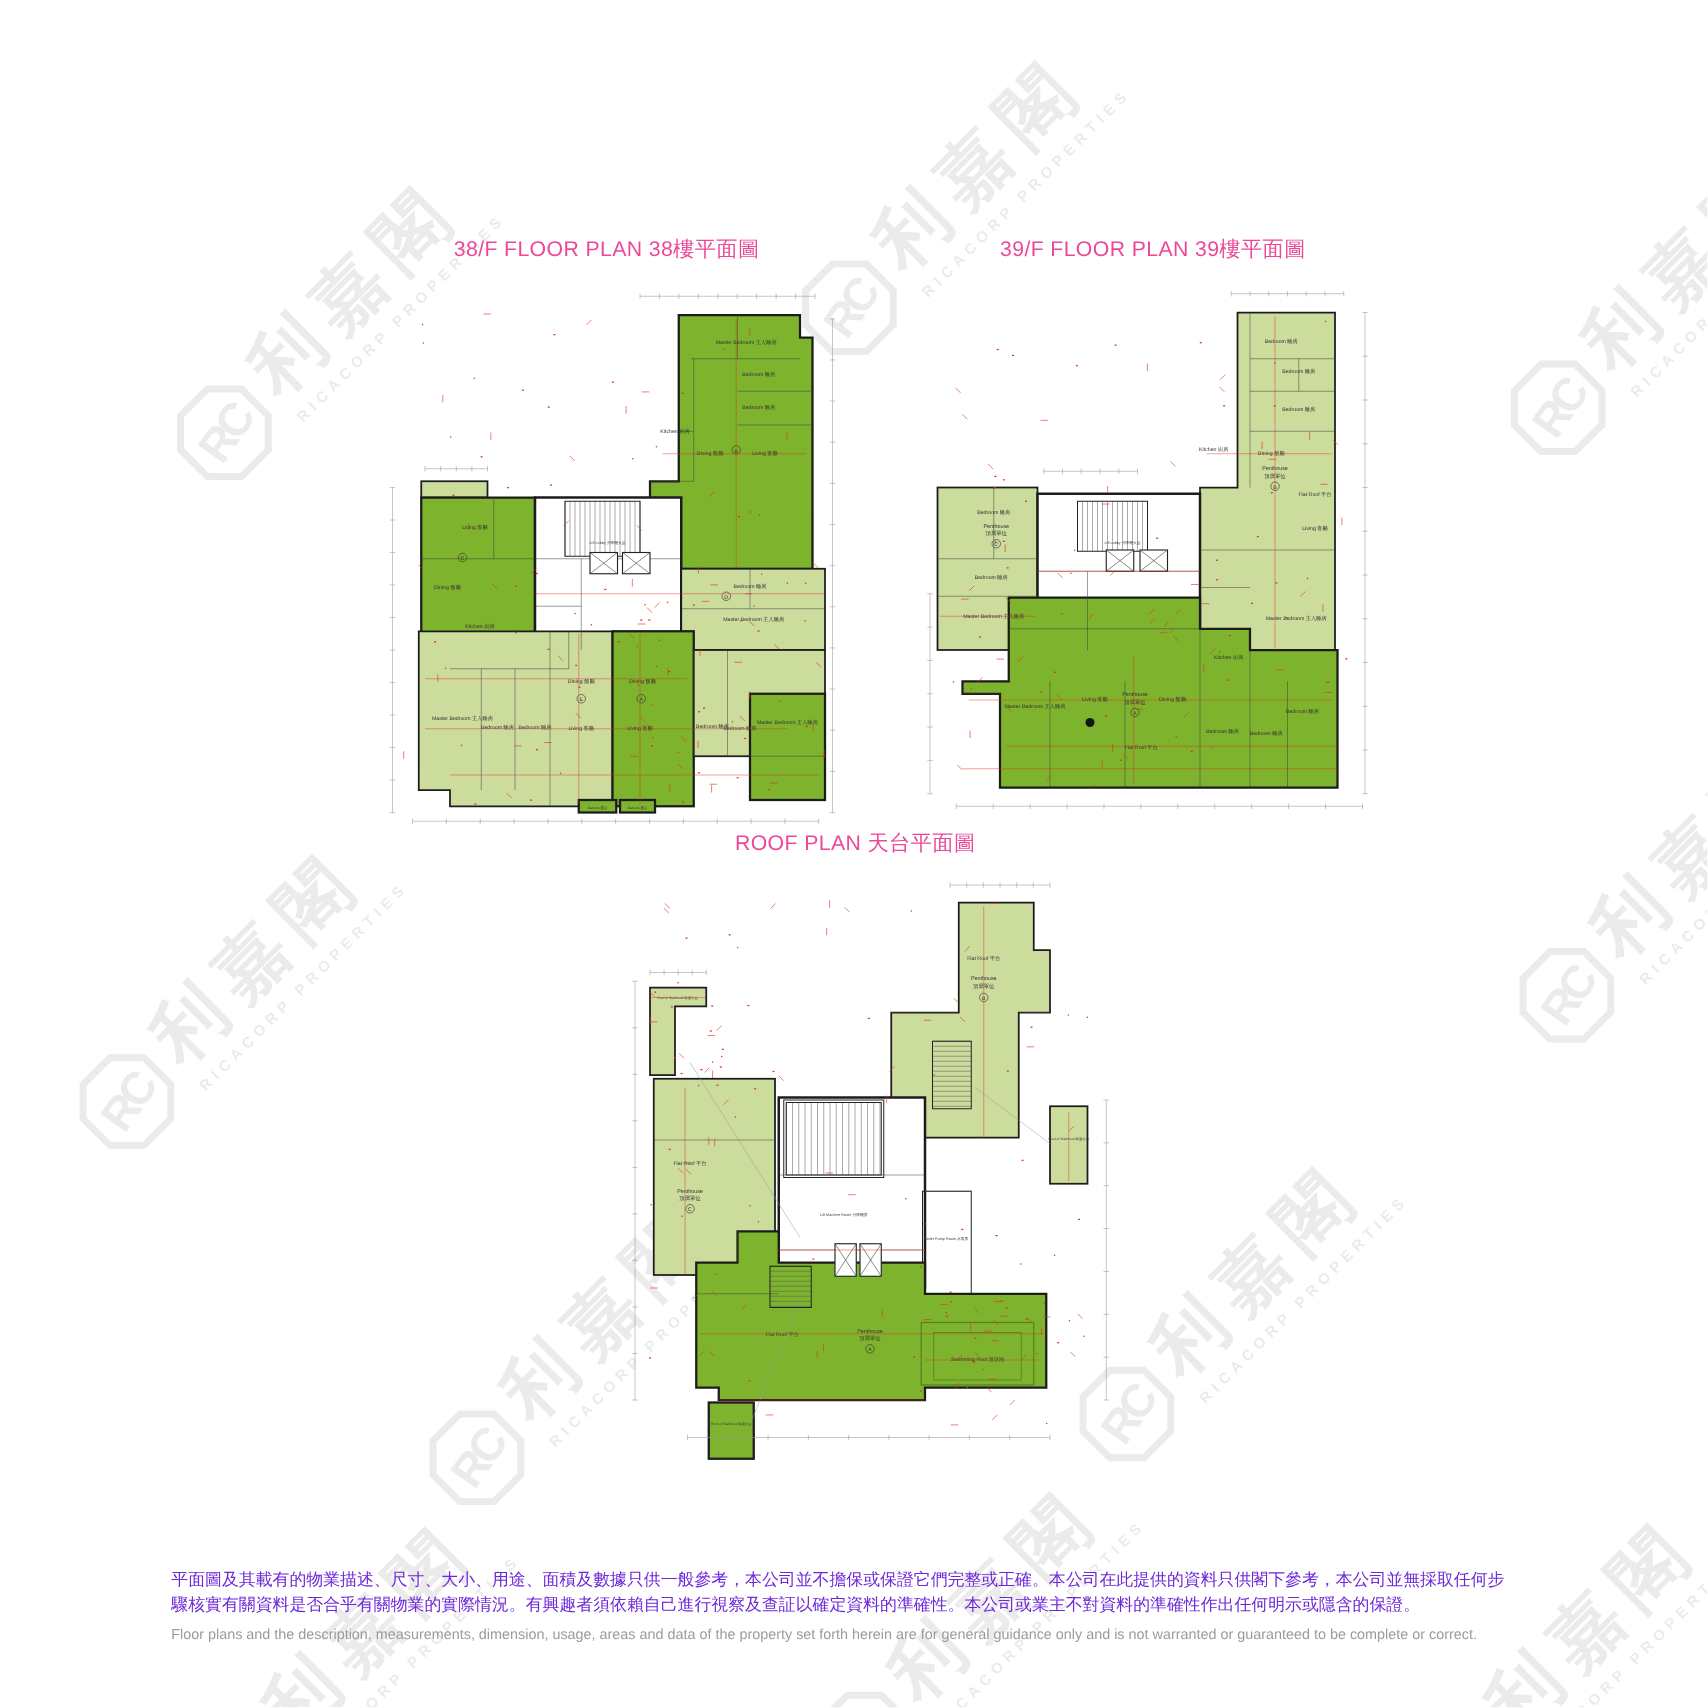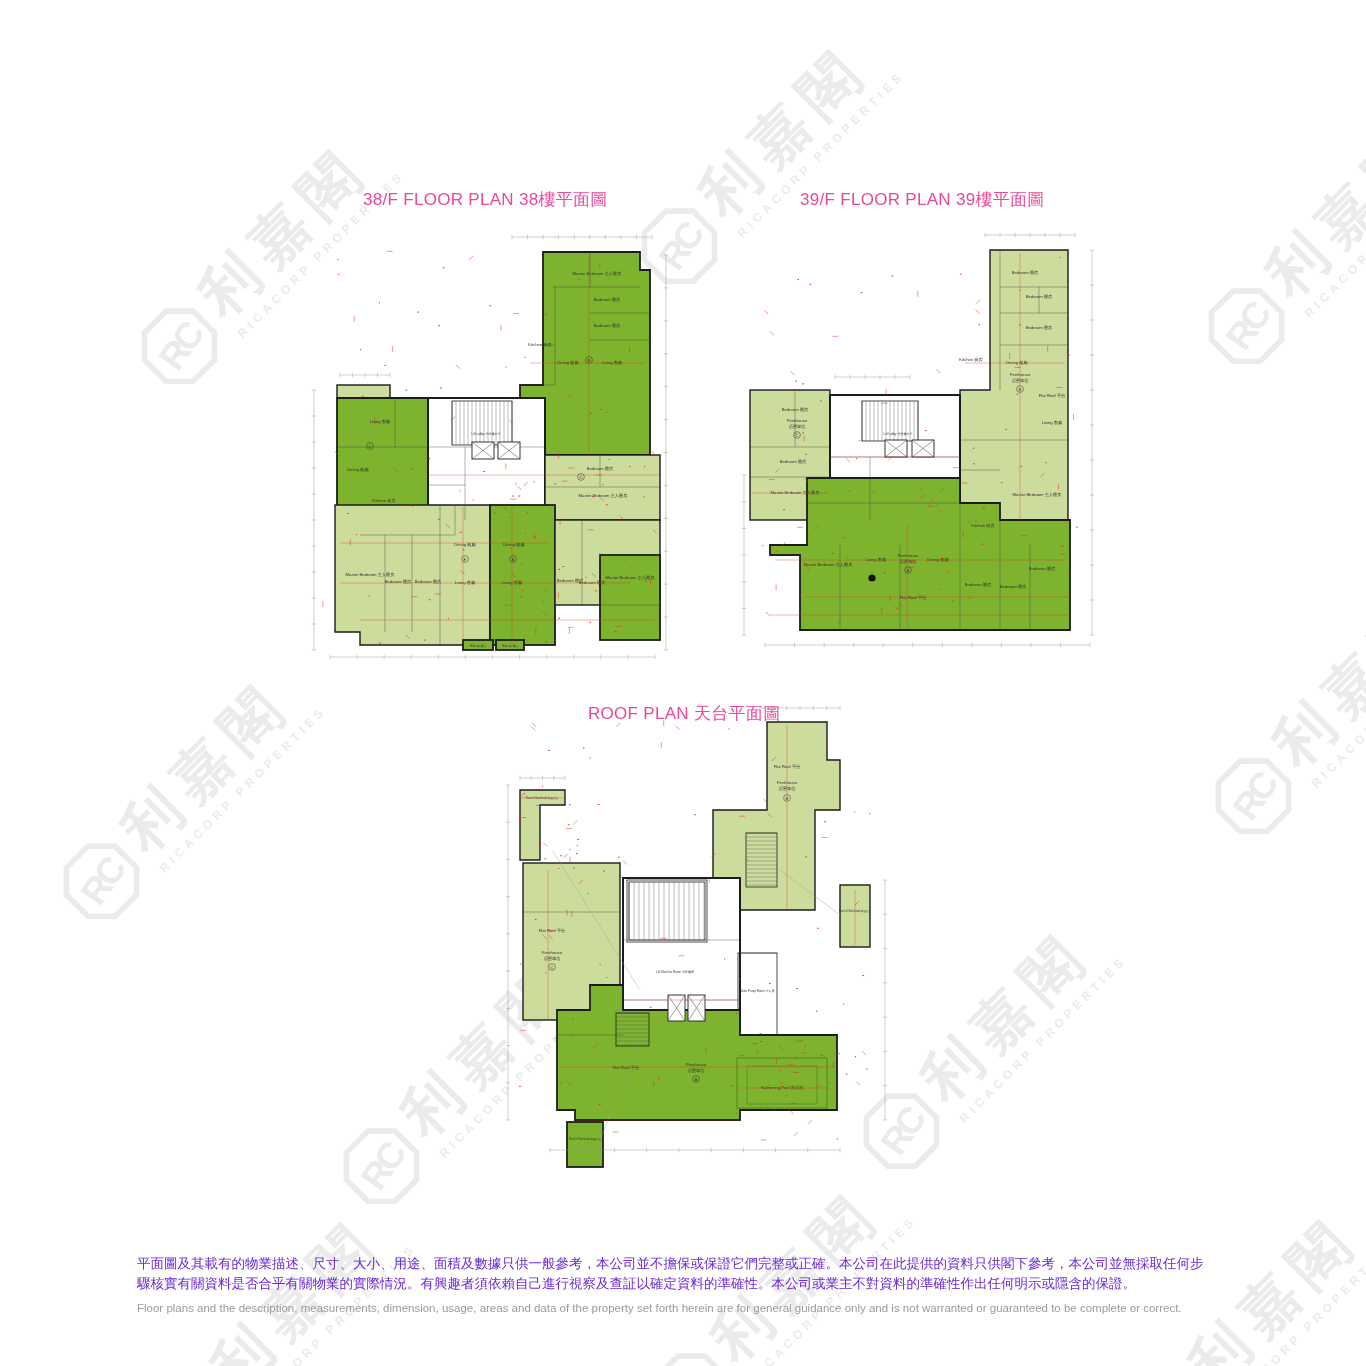--- a/index.html
+++ b/index.html
@@ -166,21 +166,21 @@
         <div class="wm-txt">
           <div class="wm-cn">利嘉閣</div>
           <div class="wm-en">RICACORP PROPERTIES</div>
         </div>
       </div>
     </div>
   </div>
 
   <div class="plan-title" style="left:363px;top:188px;">38/F FLOOR PLAN  38樓平面圖</div>
   <div class="plan-title" style="left:800px;top:188px;text-align:right;">39/F FLOOR PLAN  39樓平面圖</div>
-  <div class="plan-title" style="left:588px;top:702px;">ROOF PLAN  天台平面圖</div>
+  <div class="plan-title" style="left:588px;top:663px;">ROOF PLAN  天台平面圖</div>
 
   <svg class="plan" style="left:300px;top:225px;" width="380" height="440" viewBox="0 0 380 440">
 
     <path class="blk-d" d="M243,27 H340 V45 H350 V230 H220 V160 H243 Z"></path>
     <rect class="blk-p" x="37" y="160" width="53" height="13"></rect>
     <path class="blk-d" d="M37,173 H128 V295 H95 V282 H37 Z"></path>
     <rect class="blk-w" x="128" y="173" width="117" height="122"></rect>
     <rect class="blk-p" x="245" y="230" width="115" height="65"></rect>
     <path class="blk-p" d="M35,280 H190 V420 H60 V407 H35 Z"></path>
     <rect class="blk-d" x="190" y="280" width="65" height="140"></rect>

